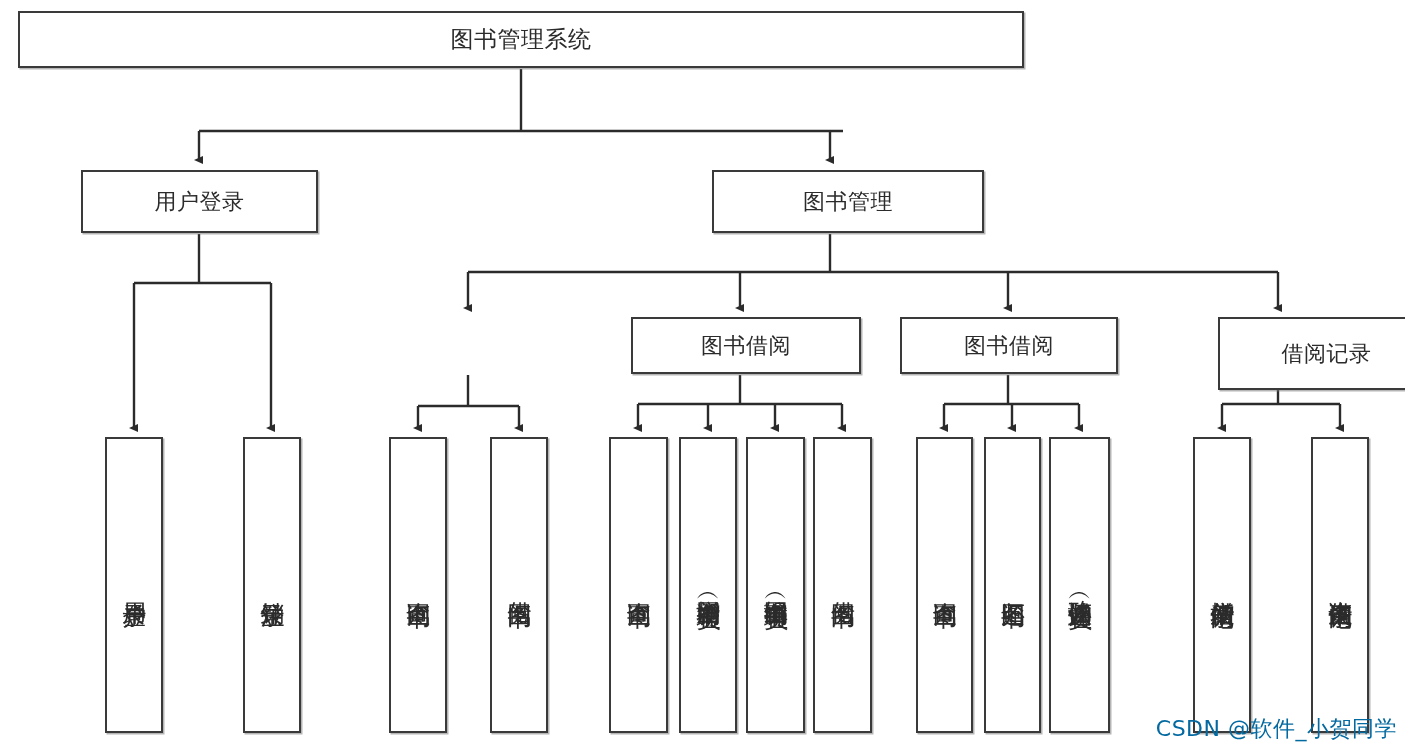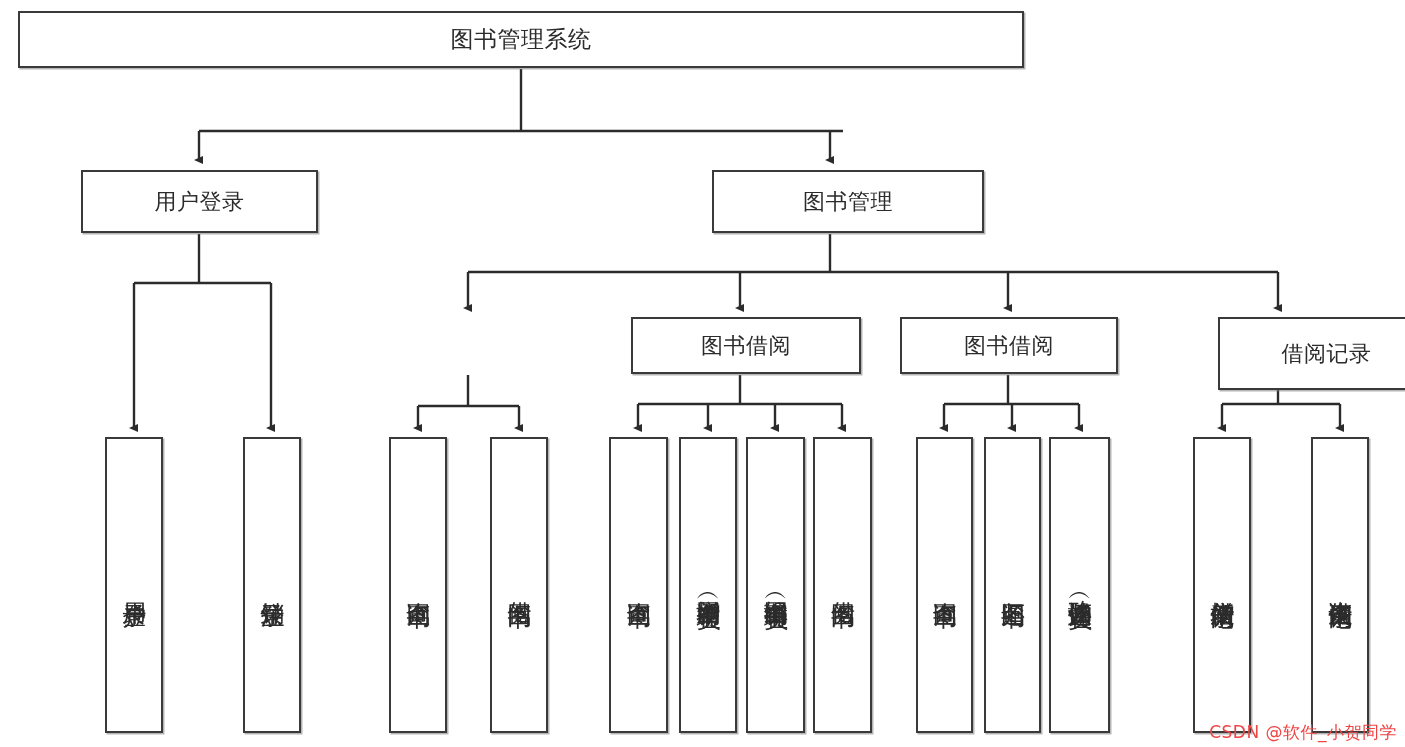--- a/index.html
+++ b/index.html
@@ -61,22 +61,22 @@
     font-size: 24px;
     line-height: 1.05;
     letter-spacing: 1px;
     max-height: 100%;
     white-space: normal;
   }
   #watermark {
     position: absolute;
     right: 8px;
     bottom: 3px;
-    font-size: 17px;
-    color: #ef4444;
+    font-size: 22px;
+    color: #0369a1;
     letter-spacing: 0.5px;
     white-space: nowrap;
     font-family: "DejaVu Sans", "Liberation Sans", sans-serif;
   }
 </style>
 </head>
 <body>
 
 <div id="canvas">
 

